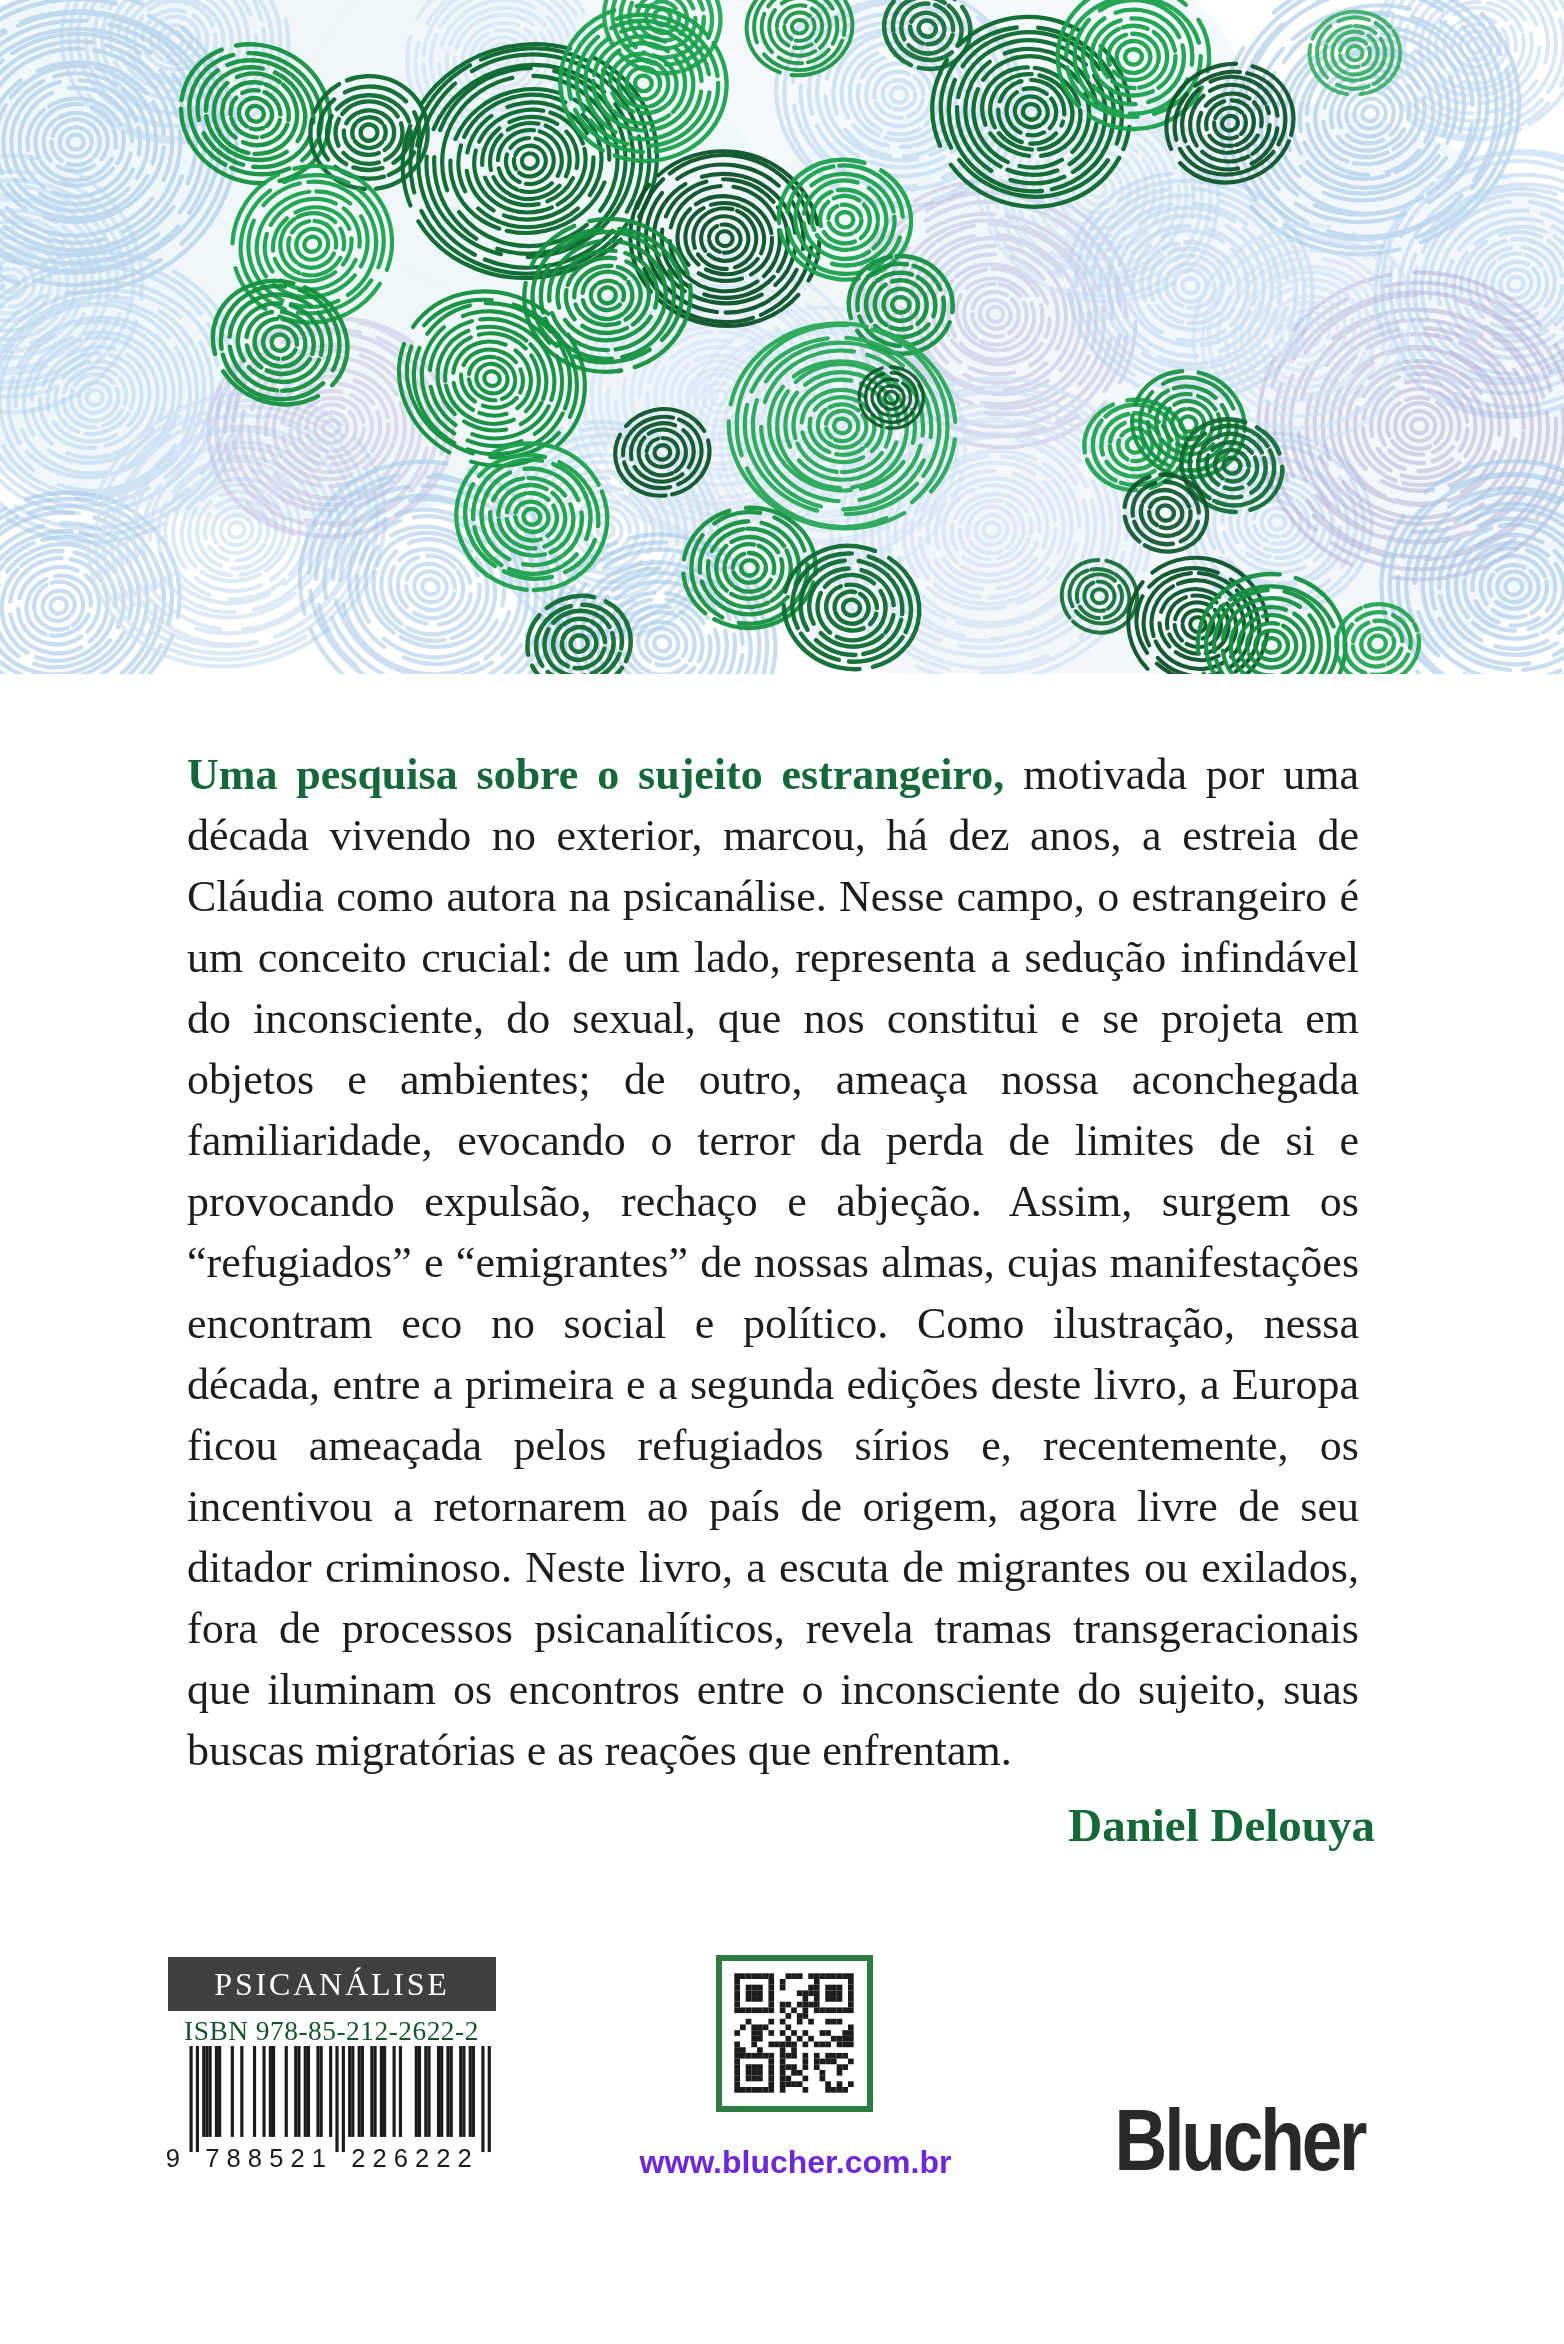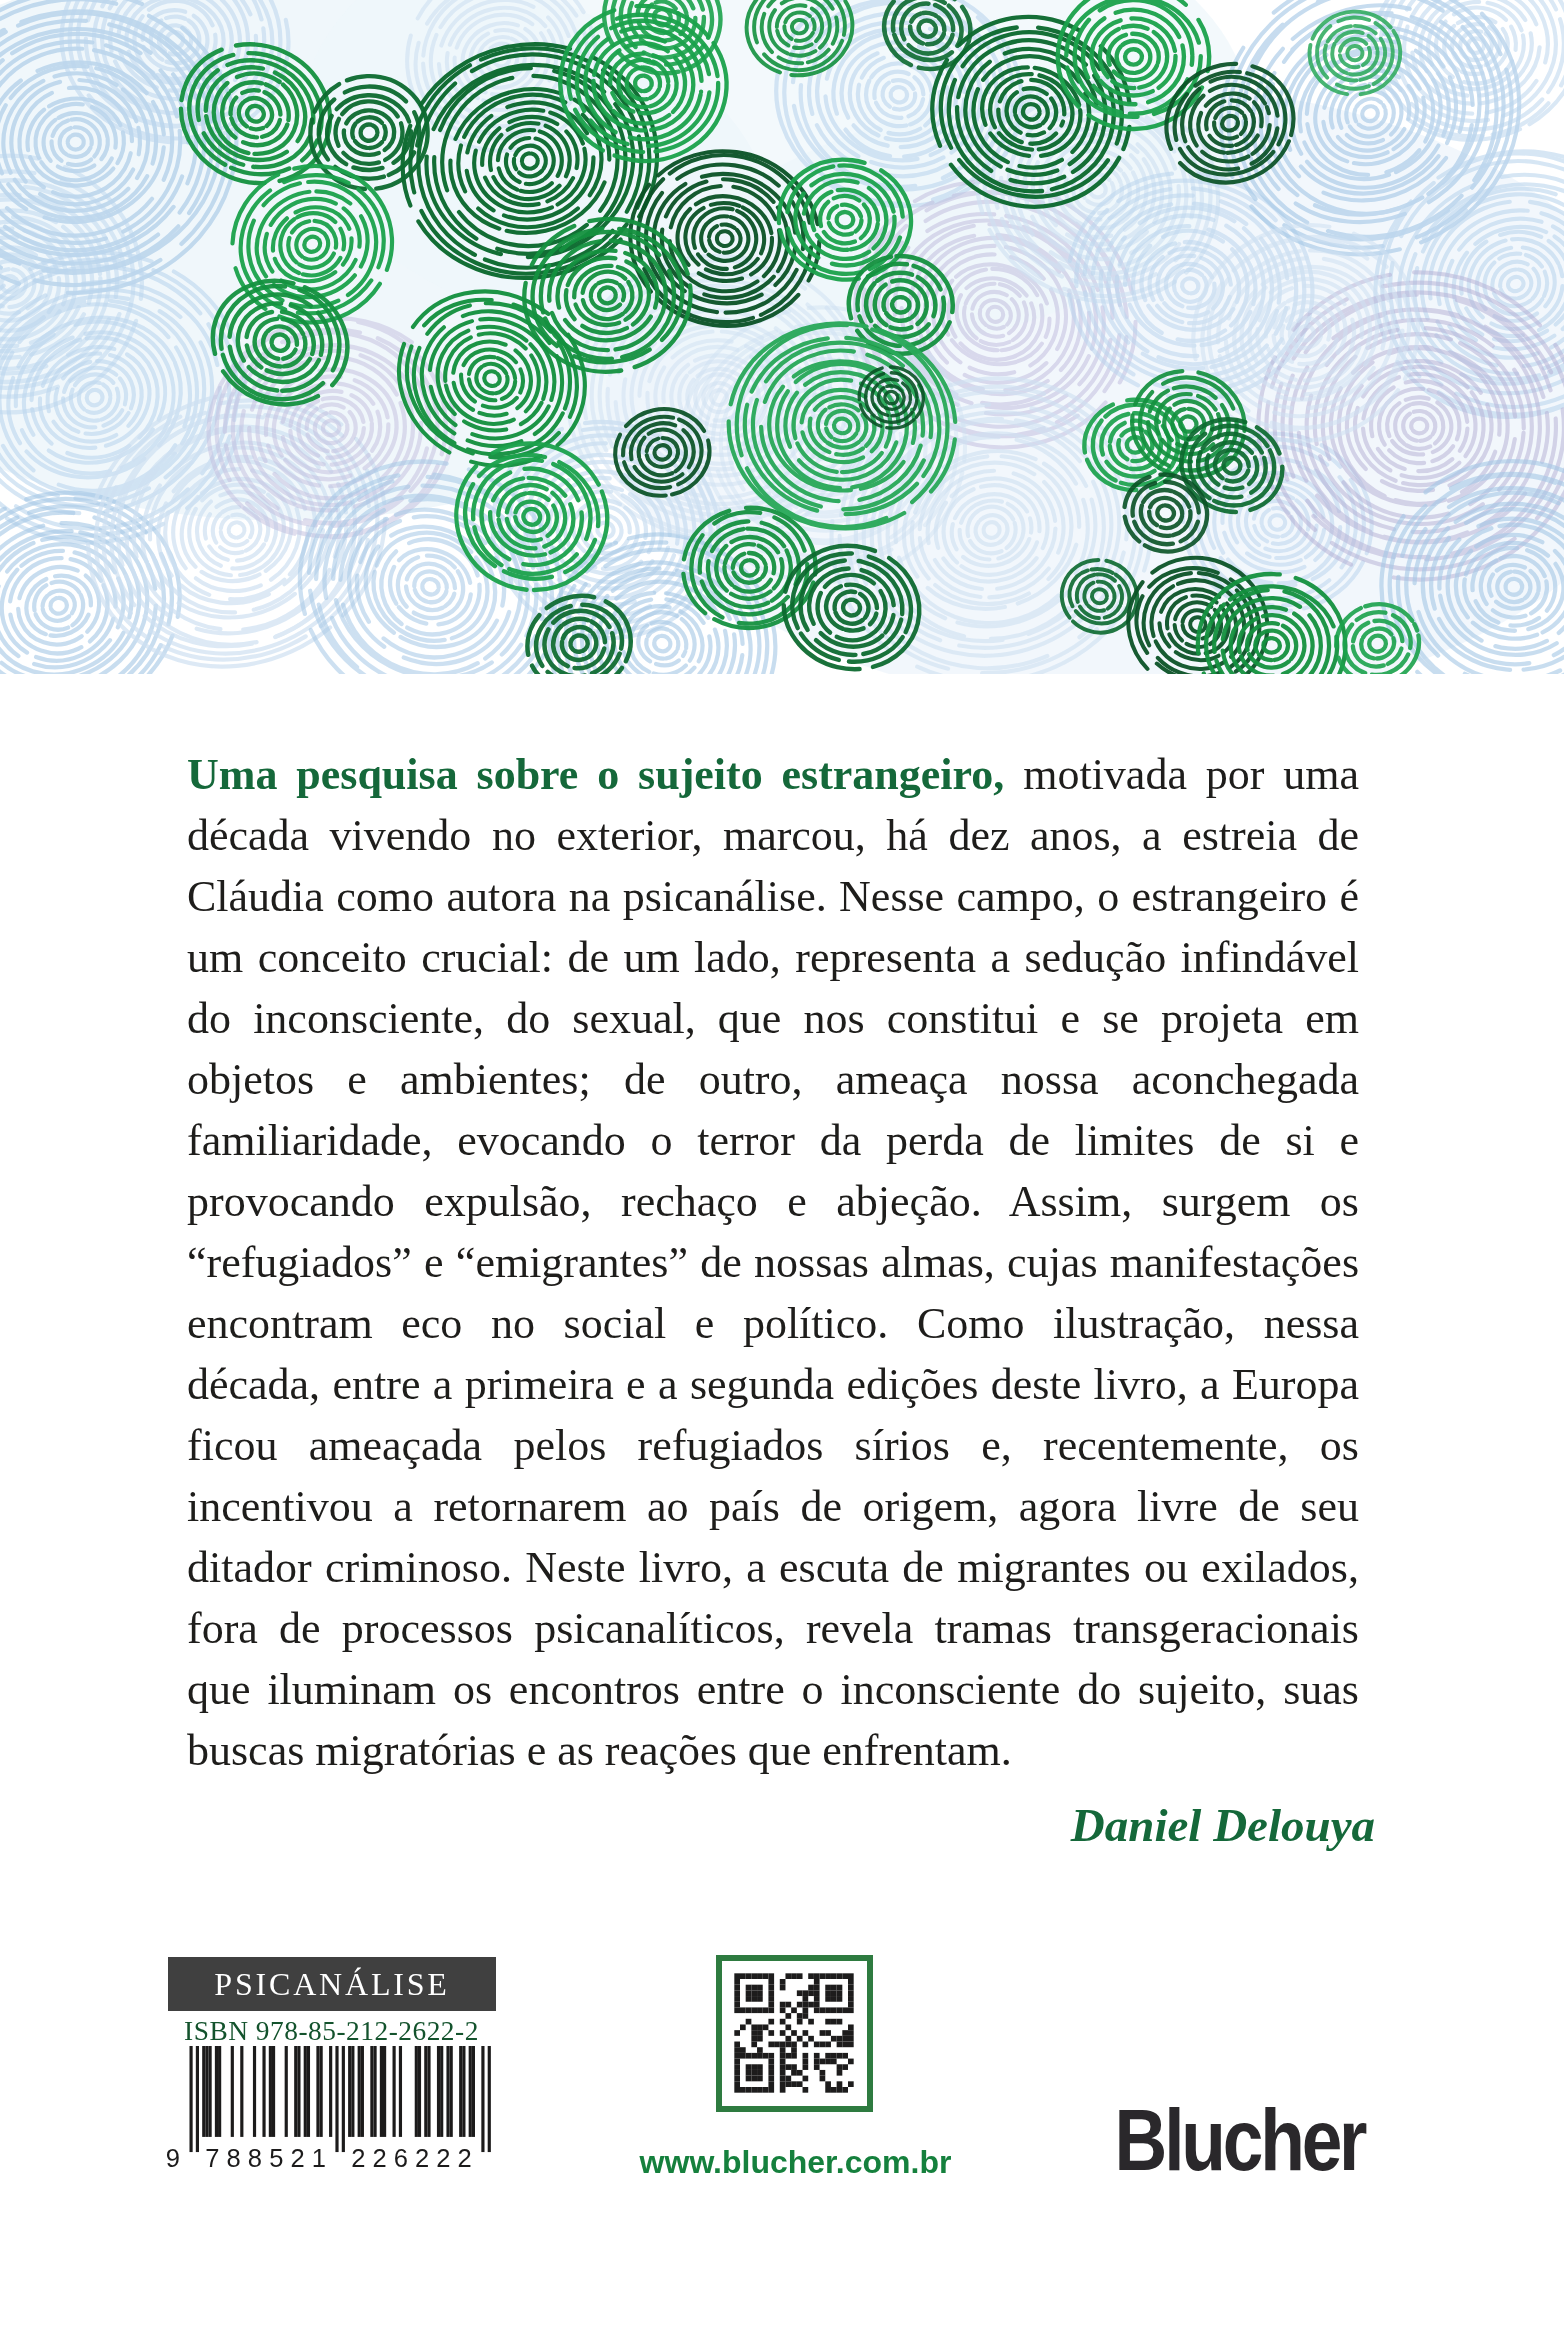--- a/index.html
+++ b/index.html
@@ -4,21 +4,21 @@
 <style>
   html,body{margin:0;padding:0;background:#ffffff;}
   .cover{position:relative;width:1564px;height:2344px;background:#ffffff;overflow:hidden;
          font-family:"Liberation Serif",serif;}
   .artwork{position:absolute;left:0;top:0;width:1564px;height:674px;overflow:hidden;background:#ffffff;}
   .artwork svg{display:block;}
   .synopsis{position:absolute;left:171px;top:728px;width:1204px;text-align:justify;
             font-size:44px;line-height:61px;color:#1e1d1b;}
   .synopsis p{margin:16px;}
   .lead{font-weight:bold;}
-  .author{margin-top:13.2px;text-align:right;font-style:italic;font-weight:bold;font-size:47px;line-height:57px;}
+  .author{margin-top:13.2px;text-align:right;font-weight:bold;font-size:47px;line-height:57px;}
   .band{position:absolute;left:168px;top:1957px;width:328px;height:54px;
         display:flex;align-items:center;justify-content:center;
         color:#ffffff;font-size:32px;letter-spacing:2.8px;}
   .isbn{position:absolute;left:158px;top:2016px;width:347px;text-align:center;
         font-family:Liberation Serif, serif;font-size:27.4px;letter-spacing:0.5px;color:#14532d;}
   .barcode{position:absolute;left:161px;top:2046px;}
   .qr{position:absolute;left:716px;top:1955px;width:157px;height:157px;box-sizing:border-box;
       border:6.6px solid #2e7b40;background:#ffffff;}
   .url{position:absolute;left:606px;top:2144px;width:379px;text-align:center;
        font-family:"Liberation Sans",sans-serif;font-weight:bold;font-size:32px;color:#979797;}
@@ -1112,18 +1112,18 @@
         <rect x="49" y="133" width="6" height="6" fill="#1d1c1c"></rect>
         <rect x="61" y="133" width="6" height="6" fill="#1d1c1c"></rect>
         <rect x="85" y="133" width="6" height="6" fill="#1d1c1c"></rect>
         <rect x="109" y="133" width="6" height="6" fill="#1d1c1c"></rect>
         <rect x="115" y="133" width="6" height="6" fill="#1d1c1c"></rect>
         <rect x="121" y="133" width="6" height="6" fill="#1d1c1c"></rect>
         <rect x="127" y="133" width="6" height="6" fill="#1d1c1c"></rect>
       </svg>
   </div>
 
-  <div class="url" style="color: #15803d;">www.blucher.com.br</div>
+  <div class="url" style="color: #6d28d9;">www.blucher.com.br</div>
 
   <div class="logo" style="color: rgb(42, 40, 43);">Blucher</div>
 
 </div>
 
 
 </body></html>

